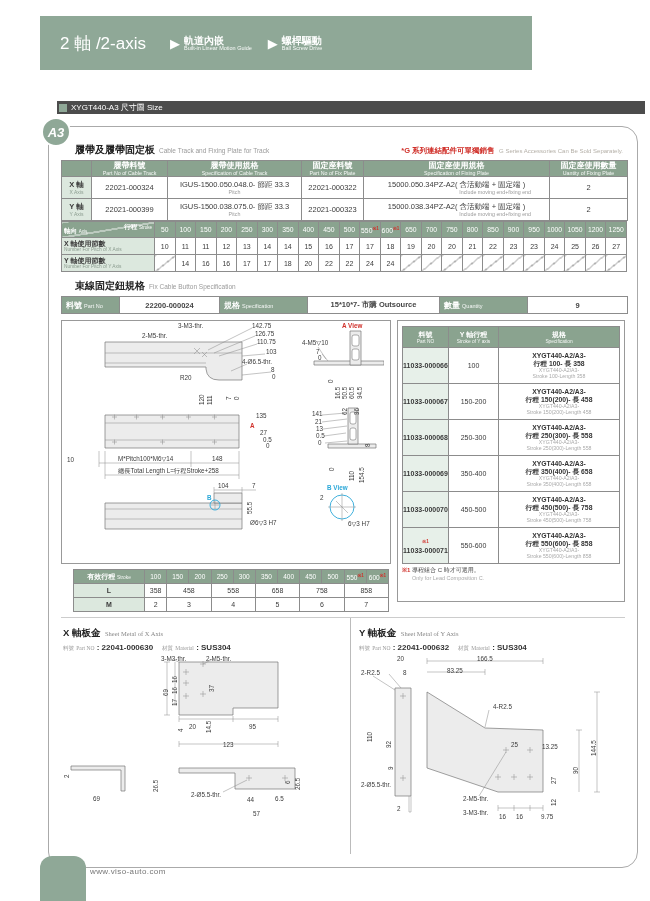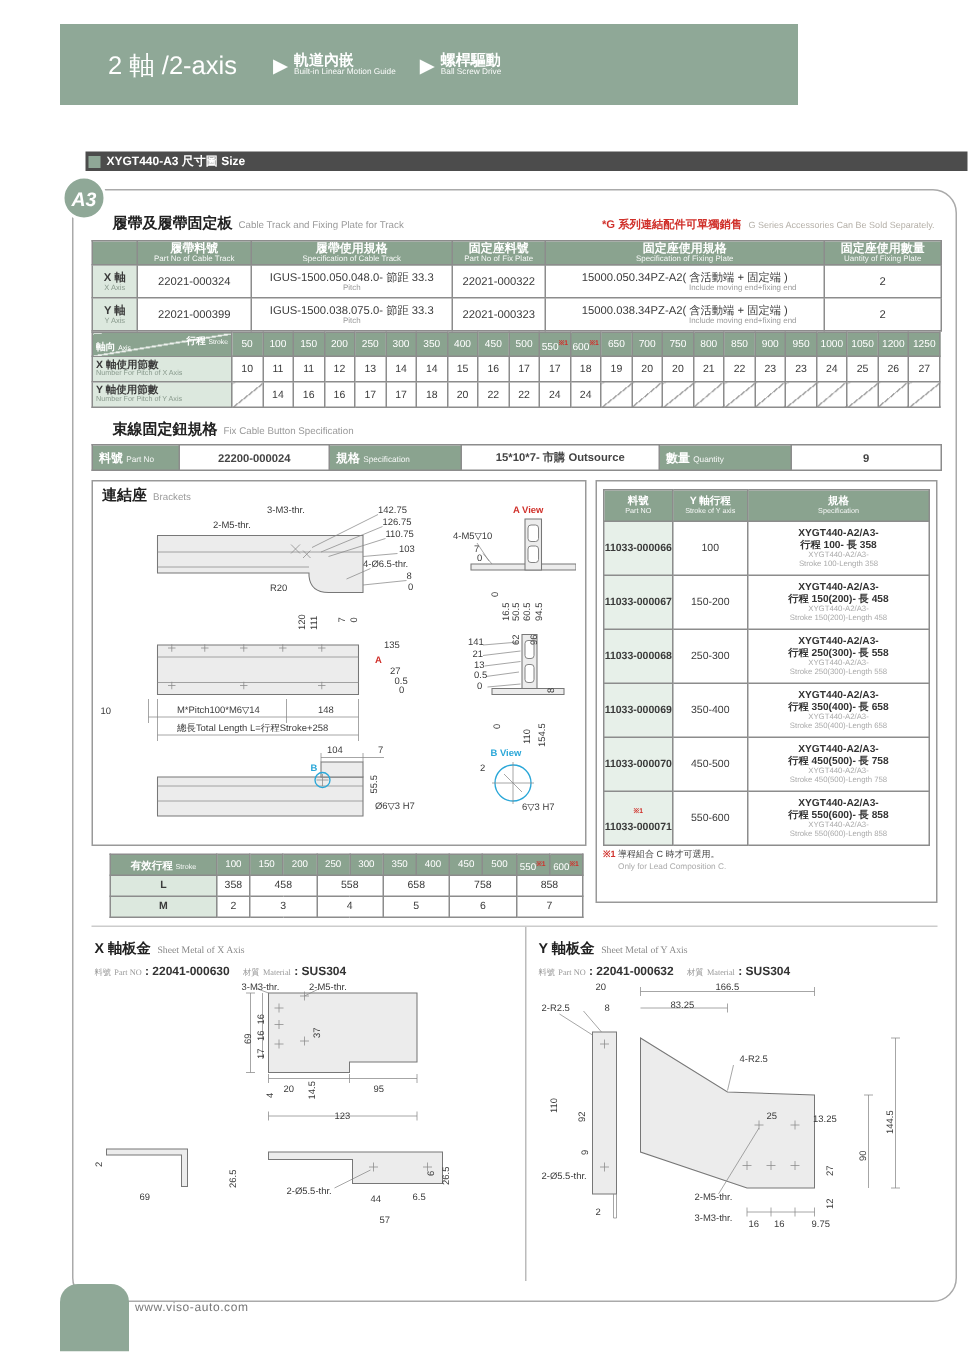--- a/index.html
+++ b/index.html
@@ -2,31 +2,31 @@
 <html><head>
 <meta charset="utf-8">
 <style>
   html,body{margin:0;padding:0;background:#fff;}
   .page{position:relative;width:650px;height:901px;background:#fff;overflow:hidden;
         font-family:"Liberation Sans",sans-serif;color:#333;}
   
   .banner{position:absolute;left:40px;top:16px;width:492px;height:54px;background:#8fa897;
           display:flex;align-items:center;padding:0 14px;box-sizing:border-box;color:#fff;}
   .banner .title{font-size:27px;font-weight:bold;line-height:1;}
-  .banner .subtitle{font-size:17px;margin-left:18px;line-height:1;}
+  .banner .subtitle{font-size:17px;margin-left:6px;line-height:1;}
   .features{display:flex;gap:16px;margin-left:24px;}
   .feature{display:flex;align-items:center;gap:4px;}
   .feature .arrow{font-size:13px;line-height:1;}
   .feature .ft .zh{font-size:10px;font-weight:bold;display:block;line-height:1.1;}
   .feature .ft .en{font-size:5.5px;display:block;line-height:1;opacity:.95;}
   
   .section-bar{position:absolute;left:57px;top:101px;width:588px;height:13px;background:#4c4c4c;
                display:flex;align-items:center;}
   .section-bar .sq{width:8px;height:8px;background:#8fa897;margin:0 4px 0 2px;}
-  .section-bar .lbl{color:#fff;font-size:8px;font-weight:bold;}
+  .section-bar .lbl{color:#fff;font-size:8px;font-weight:normal;}
   
   .main-box{position:absolute;left:48px;top:126px;width:590px;height:742px;border:1px solid #aaa;
             border-radius:16px;box-sizing:border-box;padding:10px 12px 0 12px;}
   .a3-badge{position:absolute;left:-8px;top:-10px;width:30px;height:30px;border-radius:50%;
             background:#8fa897;color:#fff;font-size:13px;font-style:italic;font-weight:bold;
             display:flex;align-items:center;justify-content:center;border:2px solid #fff;box-sizing:border-box;}
   .sec-title{display:flex;align-items:baseline;gap:4px;margin:2px 0 3px 14px;}
   .sec-title .zh{font-size:10px;font-weight:bold;color:#222;}
   .sec-title .en{font-size:6.5px;color:#9a9a9a;}
   .g-note{margin-left:auto;margin-right:2px;}
@@ -350,24 +350,20 @@
         <td class="val">15*10*7- 市購 Outsource</td>
         <td class="glabel"><span class="zh">數量</span> <span class="en">Quantity</span></td>
         <td class="val">9</td>
       </tr>
     </tbody>
       </table>
 
     <div class="mid-row">
       <div class="mid-left">
         <div class="brackets-panel">
-          <div class="sec-title" style="margin:0 0 1px 2px;">
-            <span class="zh">連結座</span>
-            <span class="en">Brackets</span>
-          </div>
           <div class="diagram" style="width:318px;height:222px;">
             <svg width="318" height="222" viewBox="0 0 318 222">
 
               <path class="plate" d="M39,19 H176 V57 H153 Q141,57 140,46 L140,44 H39 Z"></path>
               <path class="thin" d="M39,30 H176 M39,40 H140"></path>
               <path class="thin" d="M128,25 l6,6 m0,-6 l-6,6 M136,29 l5,5 m0,-5 l-5,5"></path>
               <path class="thin" d="M142,27 L186,5 M148,30 L189,13 M153,33 L191,21 M176,33 L199,31 M165,48 L181,41 M176,52 L205,49"></path>
 
               <path class="plate" d="M248,38 H318 V42 H248 Z"></path>
               <path class="plate" d="M284,8 H295 V42 H284 Z"></path>

